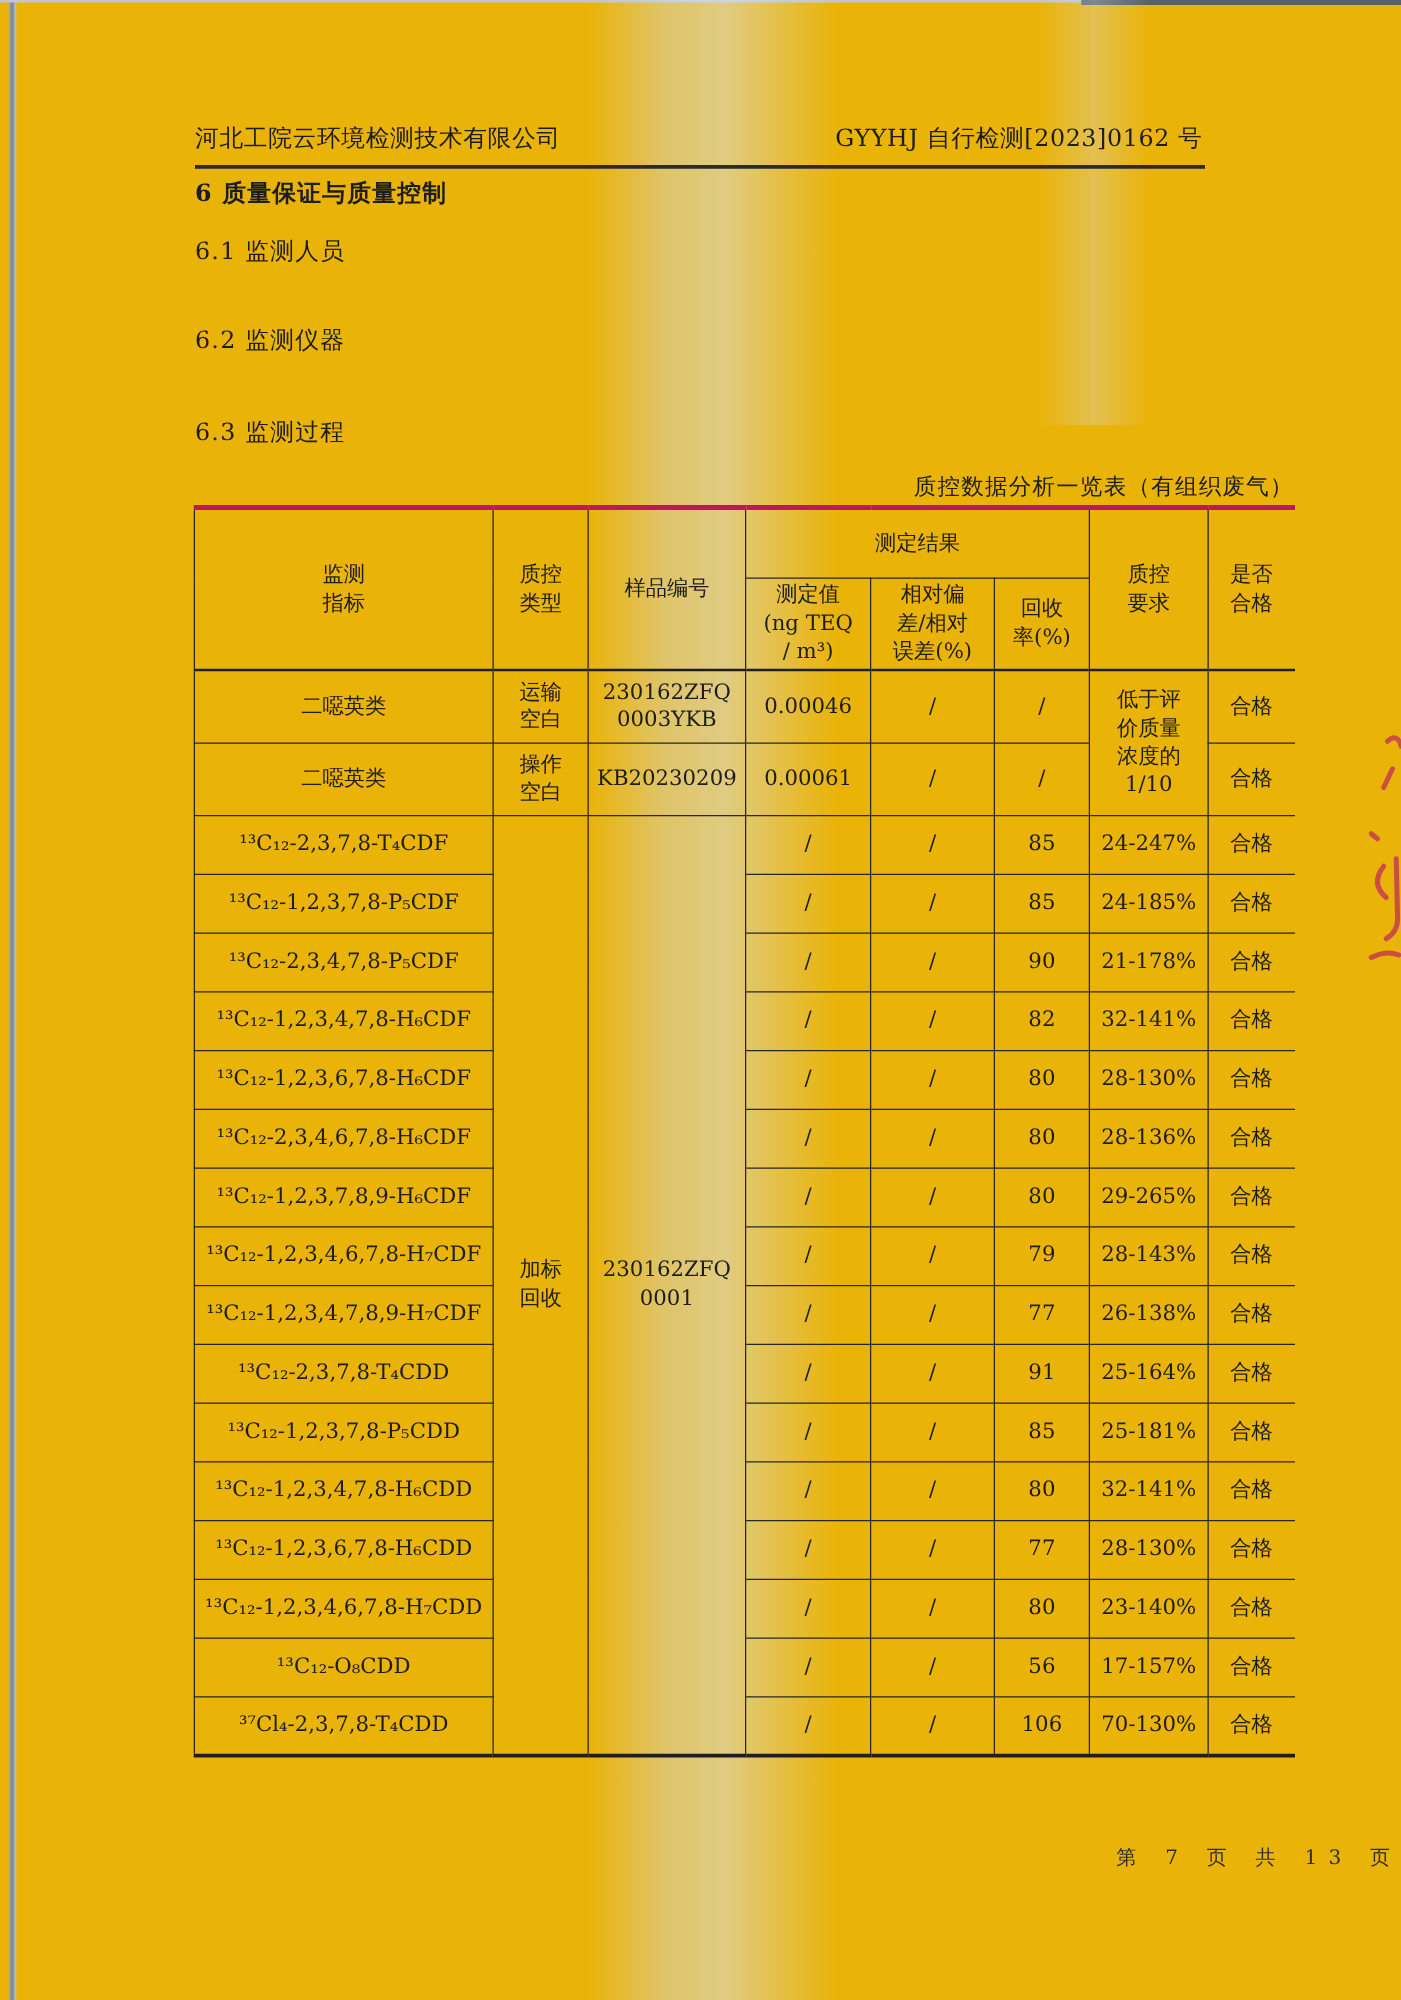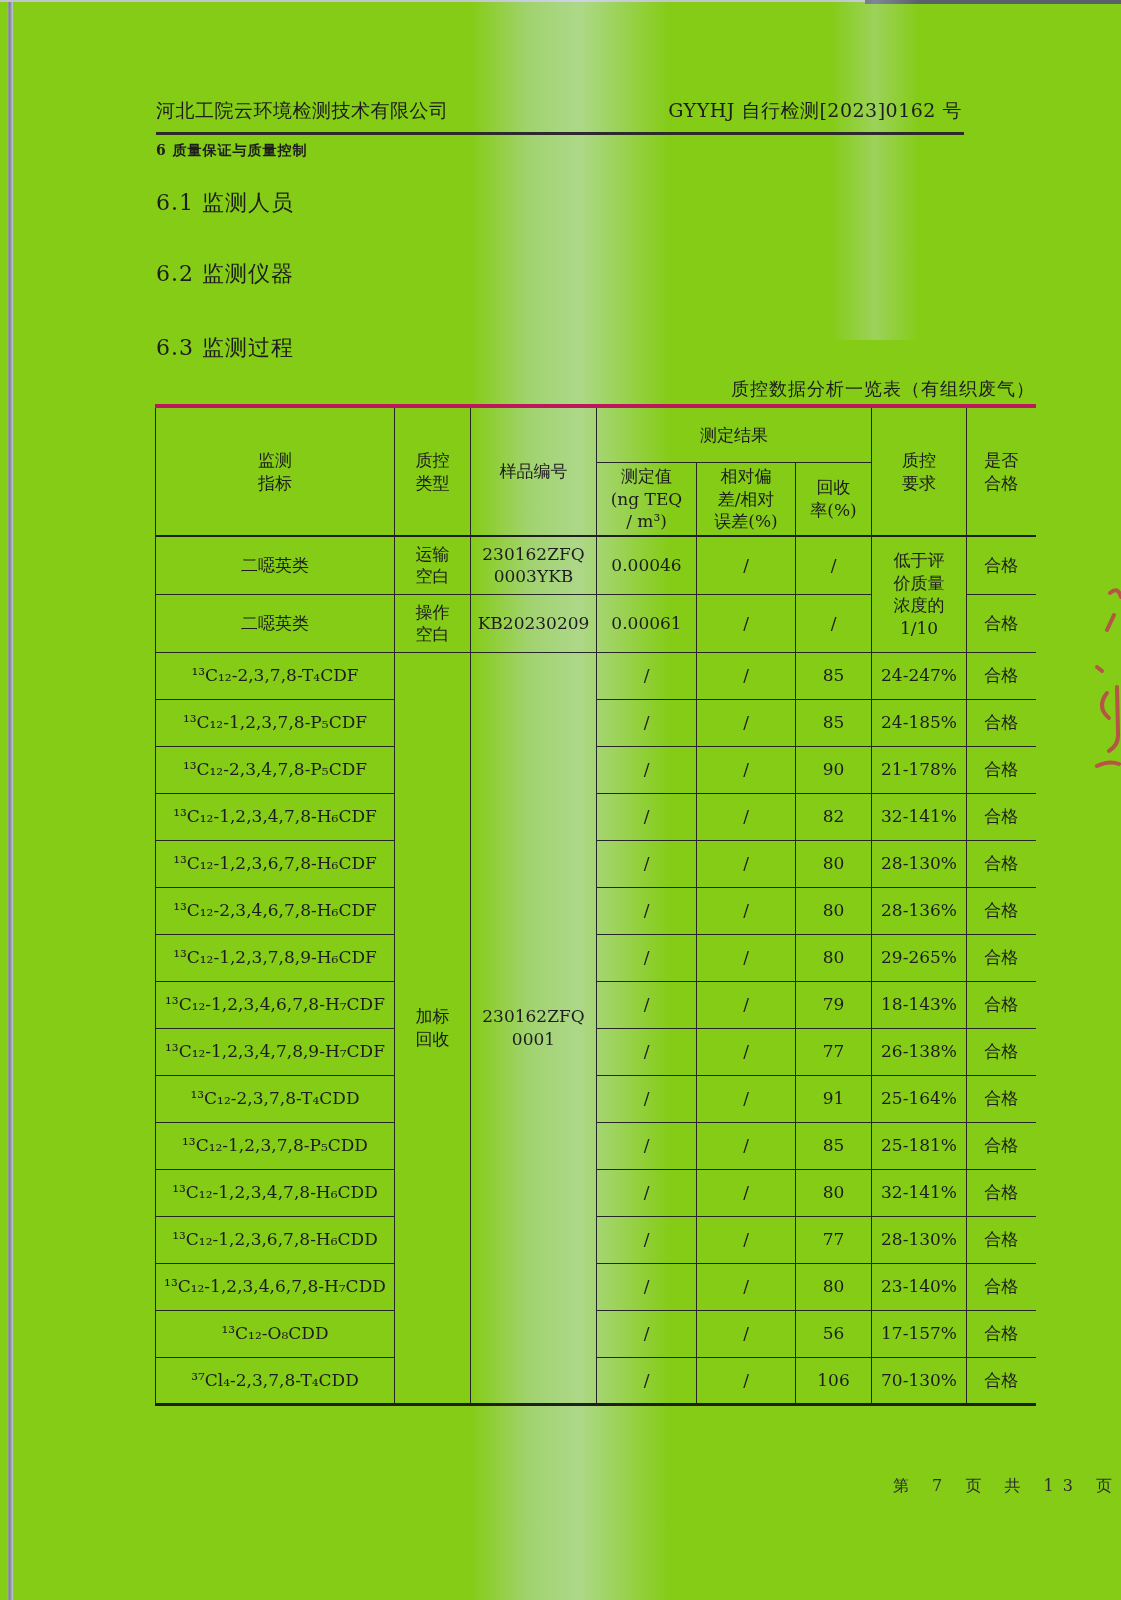--- a/index.html
+++ b/index.html
@@ -1,42 +1,42 @@
 <!DOCTYPE html>
 <html><head>
 <meta charset="utf-8">
 <style>
   html,body{margin:0;padding:0;background:#e8e8e8;}
   .page{
     position:relative;
     width:1121px;height:1600px;
     margin:0 auto;
-    background:#84cc16;
+    background:#eab308;
     overflow:hidden;
     font-family:"DejaVu Serif","Liberation Serif",serif;
     color:#1d1d1d;
   }
   
   .edge-left{position:absolute;left:7px;top:0;width:6px;height:100%;
     background:linear-gradient(90deg,#aab0b8 0%,#79828e 45%,#c6cad1 100%);}
   .edge-top{position:absolute;left:0;top:0;width:100%;height:2px;background:#c2c6cc;}
   .edge-top-right{position:absolute;left:865px;top:0;width:256px;height:4px;background:#5a6069;}
   .scan-streak{position:absolute;top:0;height:100%;pointer-events:none;}
   .streak-a{left:470px;width:200px;
     background:linear-gradient(90deg,rgba(208,222,248,0) 0%,rgba(206,221,248,.40) 30%,rgba(214,227,250,.5) 55%,rgba(208,222,248,0) 100%);}
   .streak-b{left:830px;width:90px;height:340px;
     background:linear-gradient(90deg,rgba(210,224,248,0) 0%,rgba(210,224,248,.30) 50%,rgba(210,224,248,0) 100%);}
 
   
   .doc-header{position:absolute;top:98px;left:156px;width:806px;
     display:flex;justify-content:space-between;align-items:baseline;font-size:19px;letter-spacing:.5px;}
   .header-rule{position:absolute;top:132px;left:156px;width:808px;height:3px;background:#2b2b2b;}
 
-  .h-bold{position:absolute;left:156px;font-size:14px;font-weight:bold;letter-spacing:1px;}
-  .h-sub{position:absolute;left:156px;font-size:22px;letter-spacing:1px;}
+  .h-bold{position:absolute;left:156px;font-size:19px;font-weight:bold;letter-spacing:1px;}
+  .h-sub{position:absolute;left:156px;font-size:19px;letter-spacing:1px;}
   .h-para{position:absolute;left:200px;font-size:18px;letter-spacing:1px;}
 
   .tbl-title{position:absolute;top:377px;left:155px;width:880px;text-align:right;
     font-size:18px;letter-spacing:1px;}
 
   
   table.qc{position:absolute;top:404px;left:155px;width:880px;
     border-collapse:collapse;table-layout:fixed;}
   table.qc th,table.qc td{
     border:1.6px solid #262626;
@@ -201,21 +201,21 @@
         <td>/</td>
         <td class="num">80</td>
         <td>29-265%</td>
         <td class="no-r">合格</td>
       </tr>
       <tr class="spike">
         <td class="lbl">¹³C₁₂-1,2,3,4,6,7,8-H₇CDF</td>
         <td>/</td>
         <td>/</td>
         <td class="num">79</td>
-        <td>18-143%</td>
+        <td>28-143%</td>
         <td class="no-r">合格</td>
       </tr>
       <tr class="spike">
         <td class="lbl">¹³C₁₂-1,2,3,4,7,8,9-H₇CDF</td>
         <td>/</td>
         <td>/</td>
         <td class="num">77</td>
         <td>26-138%</td>
         <td class="no-r">合格</td>
       </tr>

